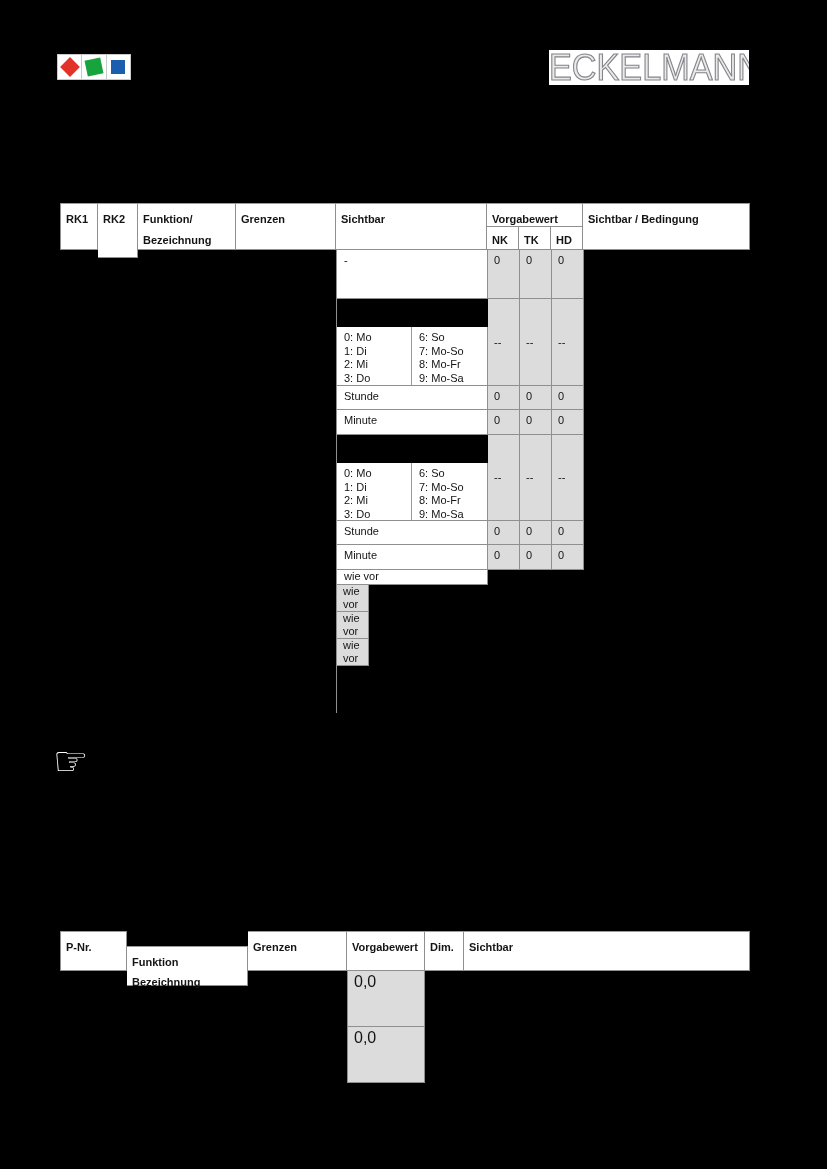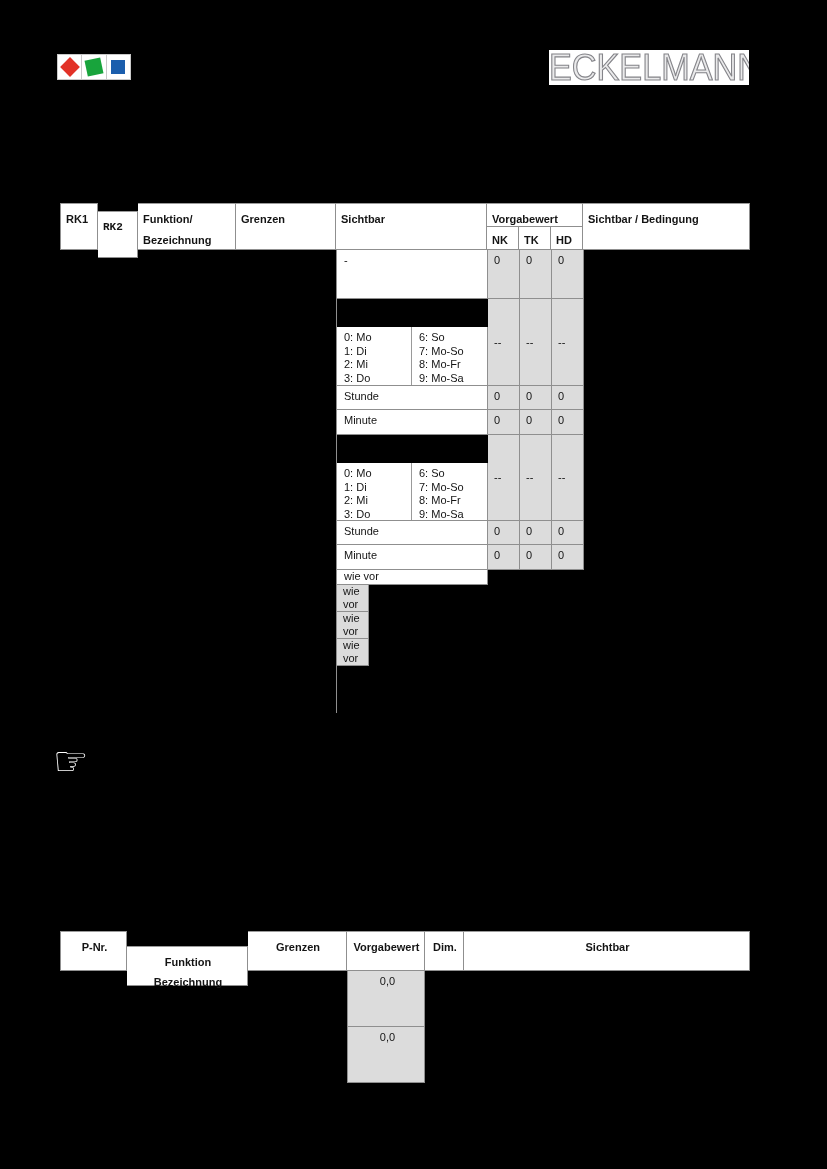--- a/index.html
+++ b/index.html
@@ -22,21 +22,21 @@
   .wordmark{font-size:38px;line-height:35px;font-weight:400;letter-spacing:0px;
             transform:scale(0.9,0.96);transform-origin:left center;white-space:nowrap;
             color:rgba(138,138,143,0.18);-webkit-text-stroke:1.2px #85858a;}
 
   
   .manicule{left:53px;top:741px;font-family:"DejaVu Sans",sans-serif;font-size:40px;
             line-height:40px;color:#fff;}
 
   
   .t1{left:60px;top:203px;width:690px;height:511px;}
-  .t2{left:60px;top:931px;width:690px;height:152px;text-align:center;}
+  .t2{left:60px;top:931px;width:690px;height:152px;}
 
   .hcell{position:absolute;box-sizing:border-box;background:#ffffff;
          border-right:1px solid #8f8f8f;border-bottom:1px solid #8f8f8f;
          font-weight:bold;font-size:11px;line-height:21px;padding:5px 3px 0 5px;
          white-space:pre-line;color:#141414;}
   .hcell.first{border-left:1px solid #8f8f8f;}
   .hcell.top{border-top:1px solid #9b9b9b;}
 
   .t1body{position:absolute;left:276px;top:47px;width:248px;display:flex;
           flex-direction:column;border-left:1px solid #8f8f8f;box-sizing:border-box;}
@@ -50,21 +50,21 @@
   .sub.s2{flex:1;}
   .dim.vc{display:flex;align-items:center;padding-top:0;}
   .val{width:32px;background:#dcdcdc;border-right:1px solid #8f8f8f;
        border-bottom:1px solid #8f8f8f;box-sizing:border-box;font-size:11px;
        line-height:13px;padding:4px 1px 0 6px;overflow:hidden;}
   .val.vc{display:flex;align-items:center;padding-top:0;}
   .rh1{height:49px;} .rh2{height:87px;} .rh3{height:24px;} .rh4{height:25px;}
   .rh5{height:86px;} .rh6{height:24px;} .rh7{height:25px;} .rh8{height:143px;flex-direction:column;}
 
   .t2cell{position:absolute;box-sizing:border-box;background:#dcdcdc;
-          border:1px solid #8f8f8f;border-top:none;font-size:11px;line-height:13px;
+          border:1px solid #8f8f8f;border-top:none;font-size:16px;line-height:13px;
           padding:4px 3px 0 6px;}
 </style>
 </head>
 <body>
 
 <div class="page">
 
   <div class="abs sq-logo">
     <div class="sq-cell">
       <div class="shape-red"></div>
@@ -77,21 +77,21 @@
     </div>
   </div>
 
   <div class="abs wordmark-box">
     <span class="wordmark">ECKELMANN</span>
   </div>
 
   <div class="abs t1">
 
     <div class="hcell first top" style="left:0;top:0;width:38px;height:47px;">RK1</div>
-    <div class="hcell top" style="left:38px;top:8px;width:40px;height:47px;font-family:Liberation Mono, monospace;">RK2</div>
+    <div class="hcell top" style="left:38px;top:0;width:40px;height:55px;">RK2</div>
     <div class="hcell top" style="left:78px;top:0;width:98px;height:47px;">Funktion/
 Bezeichnung</div>
     <div class="hcell top" style="left:176px;top:0;width:100px;height:47px;">Grenzen</div>
     <div class="hcell top" style="left:276px;top:0;width:151px;height:47px;">Sichtbar</div>
     <div class="hcell top" style="left:427px;top:0;width:96px;height:24px;">Vorgabewert</div>
     <div class="hcell" style="left:427px;top:24px;width:32px;height:23px;padding-top:3px;">NK</div>
     <div class="hcell" style="left:459px;top:24px;width:32px;height:23px;padding-top:3px;">TK</div>
     <div class="hcell" style="left:491px;top:24px;width:32px;height:23px;padding-top:3px;">HD</div>
     <div class="hcell top" style="left:523px;top:0;width:167px;height:47px;">Sichtbar / Bedingung</div>
 

